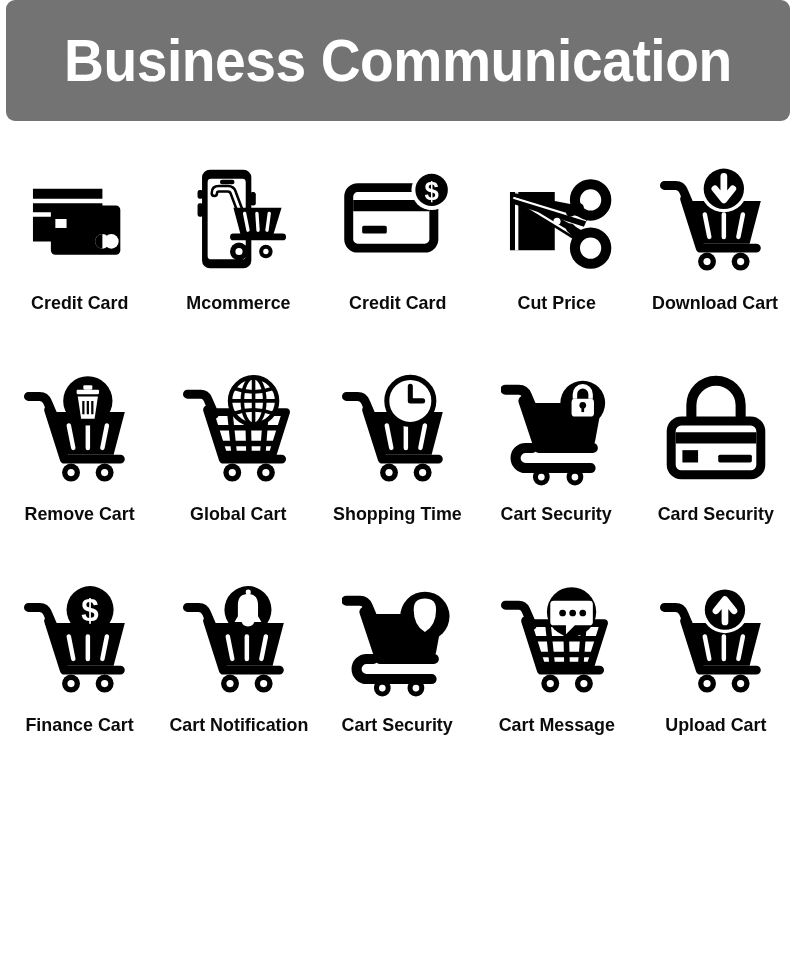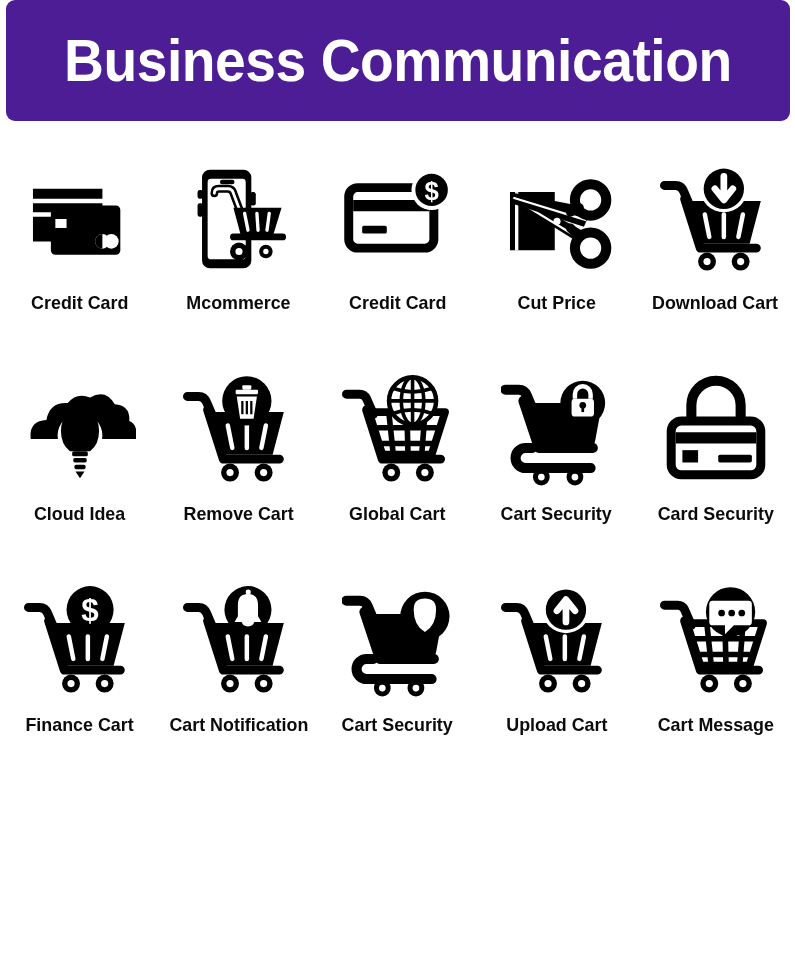--- a/index.html
+++ b/index.html
@@ -23,21 +23,21 @@
     background: #ffffff;
   }
 
   
   .header-bar {
     position: absolute;
     left: 6px;
     top: 0px;
     width: 784px;
     height: 121px;
-    background: #4c1d95;
+    background: #737373;
     border-radius: 9px;
     display: flex;
     align-items: center;
     justify-content: center;
     box-sizing: border-box;
   }
   .header-title {
     color: #ffffff;
     font-family: "Liberation Sans Narrow", "Liberation Sans", sans-serif;
     font-size: 60px;
@@ -208,36 +208,20 @@
       <circle cx="57" cy="23" r="21" fill="#fff"></circle>
       <circle cx="57" cy="23" r="18"></circle>
       <path d="M57 12 v16 M49 23 l8 10 l8 -10" stroke="#fff" stroke-width="6" fill="none" stroke-linecap="round" stroke-linejoin="round"></path>
     </g>
   </svg>
         </div>
         <div class="cell-label">Download Cart</div>
       </div>
       <div class="cell">
         <div class="icon-box">
-          <svg id="svg-cloud-bulb-idea-icon" viewBox="0 0 100 100" xmlns="http://www.w3.org/2000/svg">
-    <g fill="#000">
-      <path d="M6 58 q-2 -16 14 -17 q3 -16 19 -15 q8 -10 20 -5 q14 -8 22 6 q14 1 13 15 q8 3 6 16 z"></path>
-      <circle cx="50" cy="55" r="20" fill="#fff"></circle>
-      <path d="M50 33 q17 0 17 18 q0 12 -8 18 h-18 q-8 -6 -8 -18 q0 -18 17 -18z"></path>
-      <rect x="43" y="69" width="14" height="4.5" rx="1.5"></rect>
-      <rect x="44" y="75" width="12" height="4" rx="1.5"></rect>
-      <rect x="45" y="81" width="10" height="4" rx="1.5"></rect>
-      <path d="M46 87 h8 l-4 6 z"></path>
-    </g>
-  </svg>
-        </div>
-        <div class="cell-label">Cloud Idea</div>
-      </div>
-      <div class="cell">
-        <div class="icon-box">
           <svg id="svg-cart-trash-remove-icon" viewBox="0 0 100 100" xmlns="http://www.w3.org/2000/svg">
     <g fill="#000">
       <path d="M4 20 h10 q5 0 7 5 l6 14" stroke="#000" stroke-width="8" fill="none" stroke-linecap="round" stroke-linejoin="round"></path>
       <path d="M24 34 h66 l-10 38 H36 z"></path>
       <path d="M22 32 L36 76 h50" stroke="#000" stroke-width="8" fill="none" stroke-linecap="round" stroke-linejoin="round"></path>
       <path d="M40 46 l4 20" stroke="#fff" stroke-width="4" stroke-linecap="round"></path>
       <path d="M57 46 l0 20" stroke="#fff" stroke-width="4" stroke-linecap="round"></path>
       <path d="M74 46 l-4 20" stroke="#fff" stroke-width="4" stroke-linecap="round"></path>
       <circle cx="42" cy="88" r="8"></circle>
       <circle cx="42" cy="88" r="3.2" fill="#fff"></circle>
@@ -278,20 +262,41 @@
     <g fill="none" stroke="#000" stroke-width="3.2">
       <ellipse cx="63" cy="24" rx="10" ry="21"></ellipse>
       <path d="M42 24 h42"></path>
       <path d="M46 13 q17 6 34 0"></path>
       <path d="M46 35 q17 -6 34 0"></path>
       <path d="M63 3 v42"></path>
     </g>
   </svg>
         </div>
         <div class="cell-label">Global Cart</div>
+      </div>
+      <div class="cell">
+        <div class="icon-box">
+          <svg id="svg-cart-clock-icon" viewBox="0 0 100 100" xmlns="http://www.w3.org/2000/svg">
+    <g fill="#000">
+      <path d="M4 20 h10 q5 0 7 5 l6 14" stroke="#000" stroke-width="8" fill="none" stroke-linecap="round" stroke-linejoin="round"></path>
+      <path d="M24 34 h66 l-10 38 H36 z"></path>
+      <path d="M22 32 L36 76 h50" stroke="#000" stroke-width="8" fill="none" stroke-linecap="round" stroke-linejoin="round"></path>
+      <path d="M40 46 l4 20" stroke="#fff" stroke-width="4" stroke-linecap="round"></path>
+      <path d="M57 46 l0 20" stroke="#fff" stroke-width="4" stroke-linecap="round"></path>
+      <path d="M74 46 l-4 20" stroke="#fff" stroke-width="4" stroke-linecap="round"></path>
+      <circle cx="42" cy="88" r="8"></circle>
+      <circle cx="42" cy="88" r="3.2" fill="#fff"></circle>
+      <circle cx="72" cy="88" r="8"></circle>
+      <circle cx="72" cy="88" r="3.2" fill="#fff"></circle>
+      <circle cx="61" cy="24" r="21" fill="#fff" stroke="#000" stroke-width="4.5"></circle>
+      <path d="M61 11 v13 h11" stroke="#000" stroke-width="4.5" fill="none" stroke-linecap="round" stroke-linejoin="round"></path>
+    </g>
+  </svg>
+        </div>
+        <div class="cell-label">Shopping Time</div>
       </div>
       <div class="cell">
         <div class="icon-box">
           <svg id="svg-cart-padlock-icon" viewBox="0 0 100 100" xmlns="http://www.w3.org/2000/svg">
     <g fill="#000">
       <path d="M4 14 h12 q5 0 7 5 l5 12" stroke="#000" stroke-width="9" fill="none" stroke-linecap="round" stroke-linejoin="round"></path>
       <path d="M22 26 L84 26 q6 0 5 7 L84 60 q-1 6 -7 6 H34 z"></path>
       <path d="M20 24 L34 66 h48" stroke="#000" stroke-width="9" fill="none" stroke-linecap="round" stroke-linejoin="round"></path>
       <path d="M28 66 h-6 a9 9 0 0 0 0 18 h58" stroke="#000" stroke-width="9" fill="none" stroke-linecap="round"></path>
       <circle cx="36" cy="92" r="7.5"></circle>
@@ -380,42 +385,20 @@
       <circle cx="66" cy="92" r="3" fill="#fff"></circle>
       <circle cx="74" cy="28" r="22"></circle>
       <path d="M74 12 q10 0 10 10 q0 14 -10 20 q-10 -6 -10 -20 q0 -10 10 -10z" fill="#fff"></path>
     </g>
   </svg>
         </div>
         <div class="cell-label">Cart Security</div>
       </div>
       <div class="cell">
         <div class="icon-box">
-          <svg id="svg-cart-upload-arrow-icon" viewBox="0 0 100 100" xmlns="http://www.w3.org/2000/svg">
-    <g fill="#000">
-      <path d="M4 20 h10 q5 0 7 5 l6 14" stroke="#000" stroke-width="8" fill="none" stroke-linecap="round" stroke-linejoin="round"></path>
-      <path d="M24 34 h66 l-10 38 H36 z"></path>
-      <path d="M22 32 L36 76 h50" stroke="#000" stroke-width="8" fill="none" stroke-linecap="round" stroke-linejoin="round"></path>
-      <path d="M40 46 l4 20" stroke="#fff" stroke-width="4" stroke-linecap="round"></path>
-      <path d="M57 46 l0 20" stroke="#fff" stroke-width="4" stroke-linecap="round"></path>
-      <path d="M74 46 l-4 20" stroke="#fff" stroke-width="4" stroke-linecap="round"></path>
-      <circle cx="42" cy="88" r="8"></circle>
-      <circle cx="42" cy="88" r="3.2" fill="#fff"></circle>
-      <circle cx="72" cy="88" r="8"></circle>
-      <circle cx="72" cy="88" r="3.2" fill="#fff"></circle>
-      <circle cx="58" cy="22" r="21" fill="#fff"></circle>
-      <circle cx="58" cy="22" r="18"></circle>
-      <path d="M58 33 v-16 M50 23 l8 -10 l8 10" stroke="#fff" stroke-width="6" fill="none" stroke-linecap="round" stroke-linejoin="round"></path>
-    </g>
-  </svg>
-        </div>
-        <div class="cell-label">Upload Cart</div>
-      </div>
-      <div class="cell">
-        <div class="icon-box">
           <svg id="svg-cart-chat-message-icon" viewBox="0 0 100 100" xmlns="http://www.w3.org/2000/svg">
     <g fill="none" stroke="#000">
       <path d="M4 18 h12 q4 0 6 4 l6 14" stroke-width="8" stroke-linecap="round" stroke-linejoin="round"></path>
       <path d="M24 34 h68 l-12 38 H36 z" stroke-width="7" stroke-linejoin="round"></path>
       <path d="M22 32 L36 76 h52" stroke-width="8" stroke-linecap="round" stroke-linejoin="round"></path>
       <path d="M30 48 h58" stroke-width="5"></path>
       <path d="M34 62 h50" stroke-width="5"></path>
       <path d="M42 36 l4 38" stroke-width="5"></path>
       <path d="M58 36 l1 38" stroke-width="5"></path>
       <path d="M74 36 l-3 38" stroke-width="5"></path>
@@ -428,15 +411,37 @@
       <circle cx="63" cy="24" r="22"></circle>
       <path d="M47 14 h32 q3 0 3 3 v16 q0 3 -3 3 h-13 l-8 8 v-8 h-11 q-3 0 -3 -3 v-16 q0 -3 3 -3z" fill="#fff"></path>
       <circle cx="55" cy="25" r="3"></circle>
       <circle cx="64" cy="25" r="3"></circle>
       <circle cx="73" cy="25" r="3"></circle>
     </g>
   </svg>
         </div>
         <div class="cell-label">Cart Message</div>
       </div>
+      <div class="cell">
+        <div class="icon-box">
+          <svg id="svg-cart-upload-arrow-icon" viewBox="0 0 100 100" xmlns="http://www.w3.org/2000/svg">
+    <g fill="#000">
+      <path d="M4 20 h10 q5 0 7 5 l6 14" stroke="#000" stroke-width="8" fill="none" stroke-linecap="round" stroke-linejoin="round"></path>
+      <path d="M24 34 h66 l-10 38 H36 z"></path>
+      <path d="M22 32 L36 76 h50" stroke="#000" stroke-width="8" fill="none" stroke-linecap="round" stroke-linejoin="round"></path>
+      <path d="M40 46 l4 20" stroke="#fff" stroke-width="4" stroke-linecap="round"></path>
+      <path d="M57 46 l0 20" stroke="#fff" stroke-width="4" stroke-linecap="round"></path>
+      <path d="M74 46 l-4 20" stroke="#fff" stroke-width="4" stroke-linecap="round"></path>
+      <circle cx="42" cy="88" r="8"></circle>
+      <circle cx="42" cy="88" r="3.2" fill="#fff"></circle>
+      <circle cx="72" cy="88" r="8"></circle>
+      <circle cx="72" cy="88" r="3.2" fill="#fff"></circle>
+      <circle cx="58" cy="22" r="21" fill="#fff"></circle>
+      <circle cx="58" cy="22" r="18"></circle>
+      <path d="M58 33 v-16 M50 23 l8 -10 l8 10" stroke="#fff" stroke-width="6" fill="none" stroke-linecap="round" stroke-linejoin="round"></path>
+    </g>
+  </svg>
+        </div>
+        <div class="cell-label">Upload Cart</div>
+      </div>
     </div>
 
 </div>
 
 </body></html>

